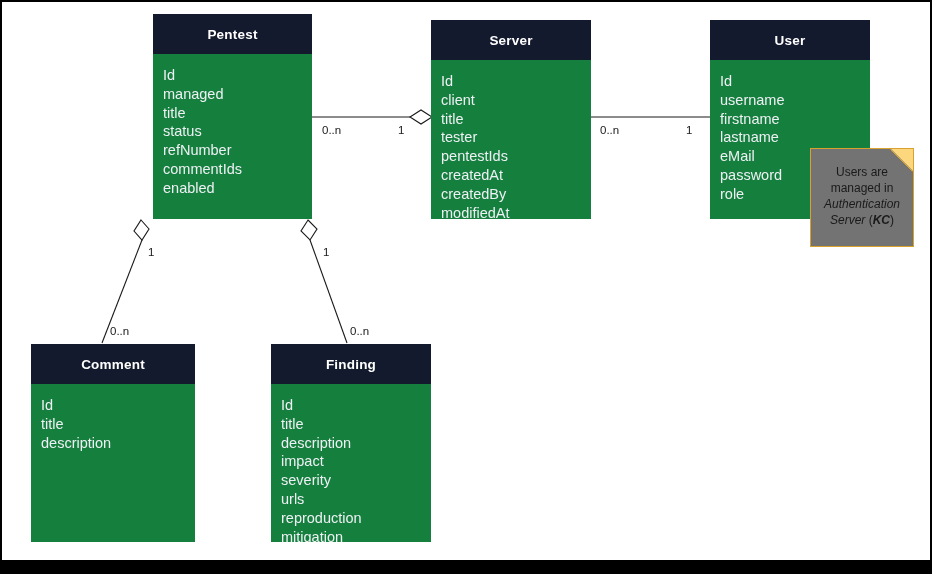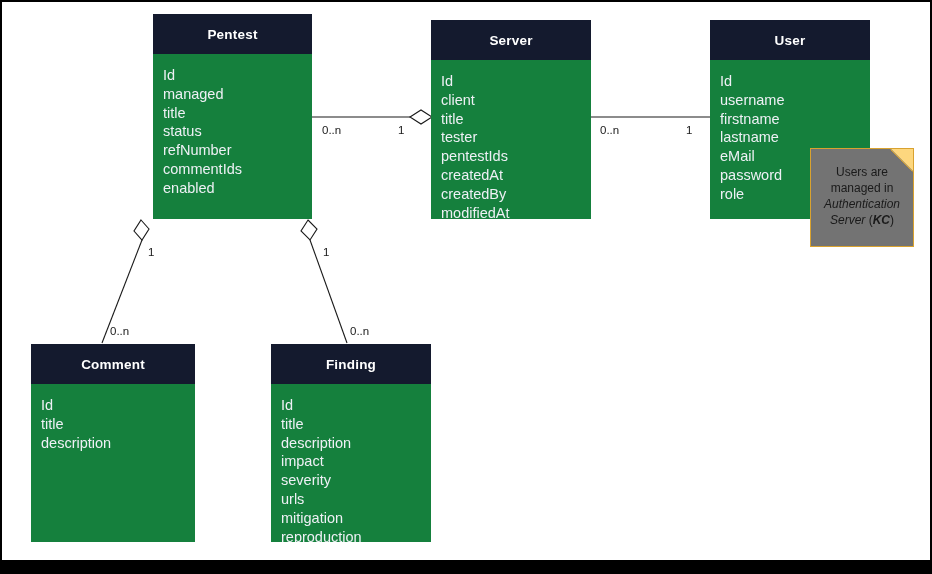--- a/index.html
+++ b/index.html
@@ -183,22 +183,22 @@
 
   <div class="uml-class" style="left:269px;top:342px;width:160px;height:198px;">
     <div class="uml-class-header">Finding</div>
     <div class="uml-attrs">
       <div class="uml-attr">Id</div>
       <div class="uml-attr">title</div>
       <div class="uml-attr">description</div>
       <div class="uml-attr">impact</div>
       <div class="uml-attr">severity</div>
       <div class="uml-attr">urls</div>
+      <div class="uml-attr">reproduction</div>
       <div class="uml-attr">mitigation</div>
-      <div class="uml-attr">reproduction</div>
     </div>
   </div>
 
   <div class="note" style="left:808px;top:146px;width:104px;height:99px;">
     <div class="fold"></div>
     <svg class="fold-edge" viewBox="0 0 23 23">
       <path d="M0.5 0.5 L22.5 22.5" stroke="#d9a22f" stroke-width="1" fill="none"></path>
       <path d="M0.5 0.5 L0.5 22.5" stroke="none" fill="none"></path>
     </svg>
     <div class="note-text">

